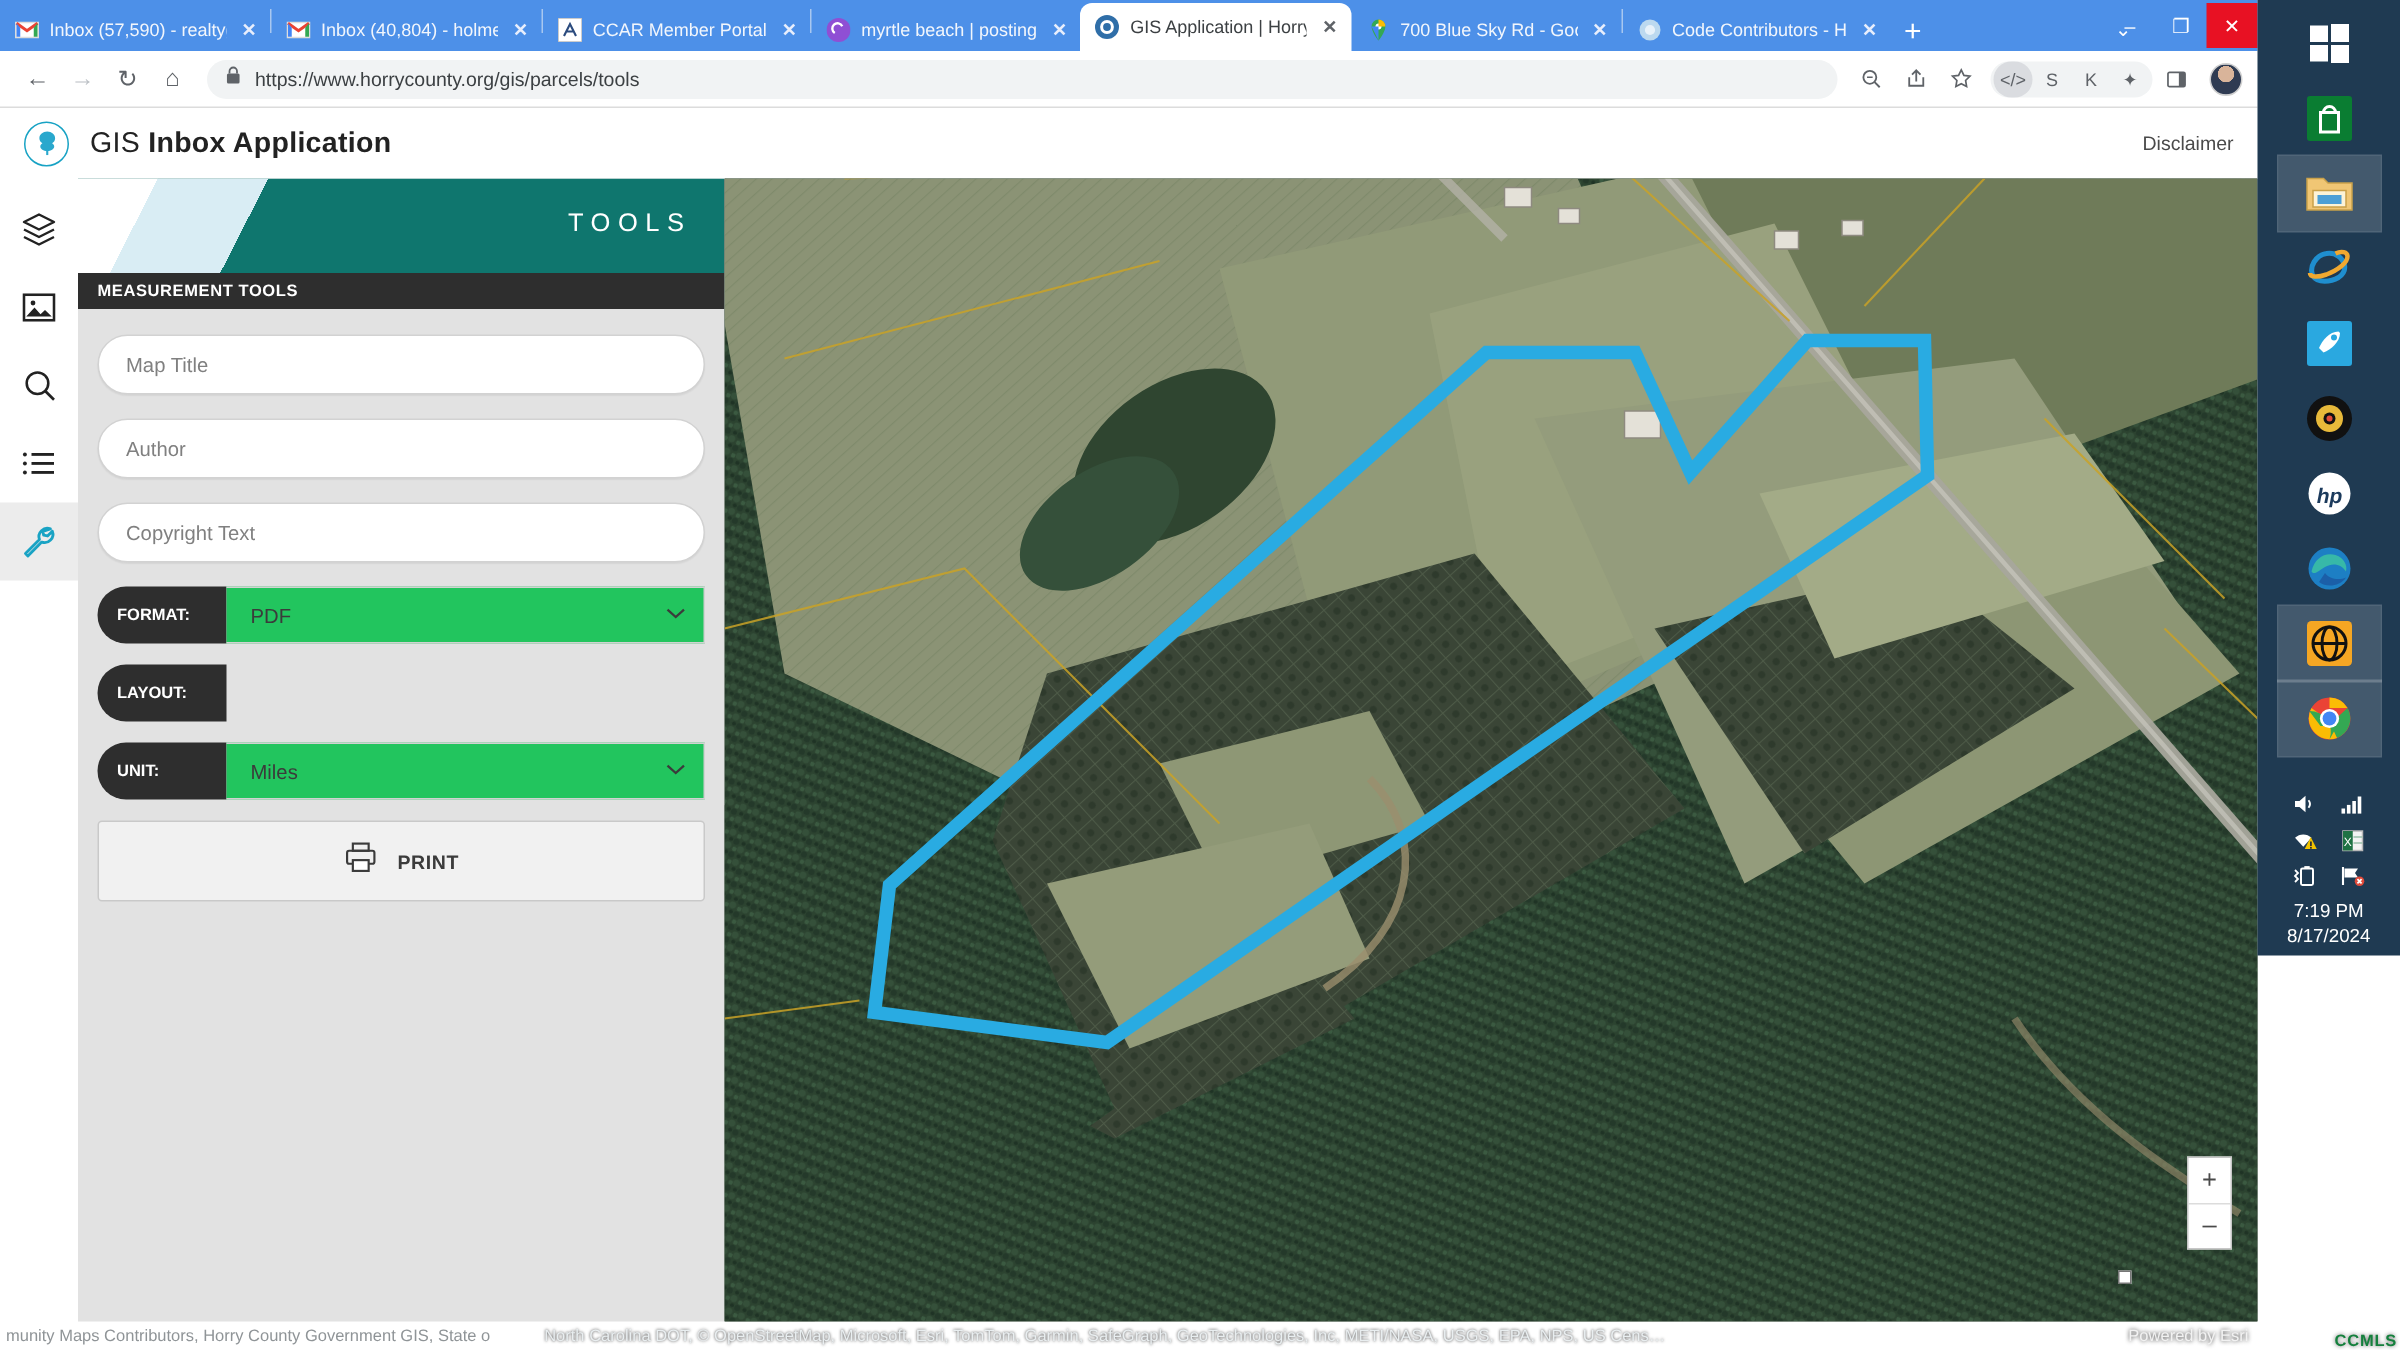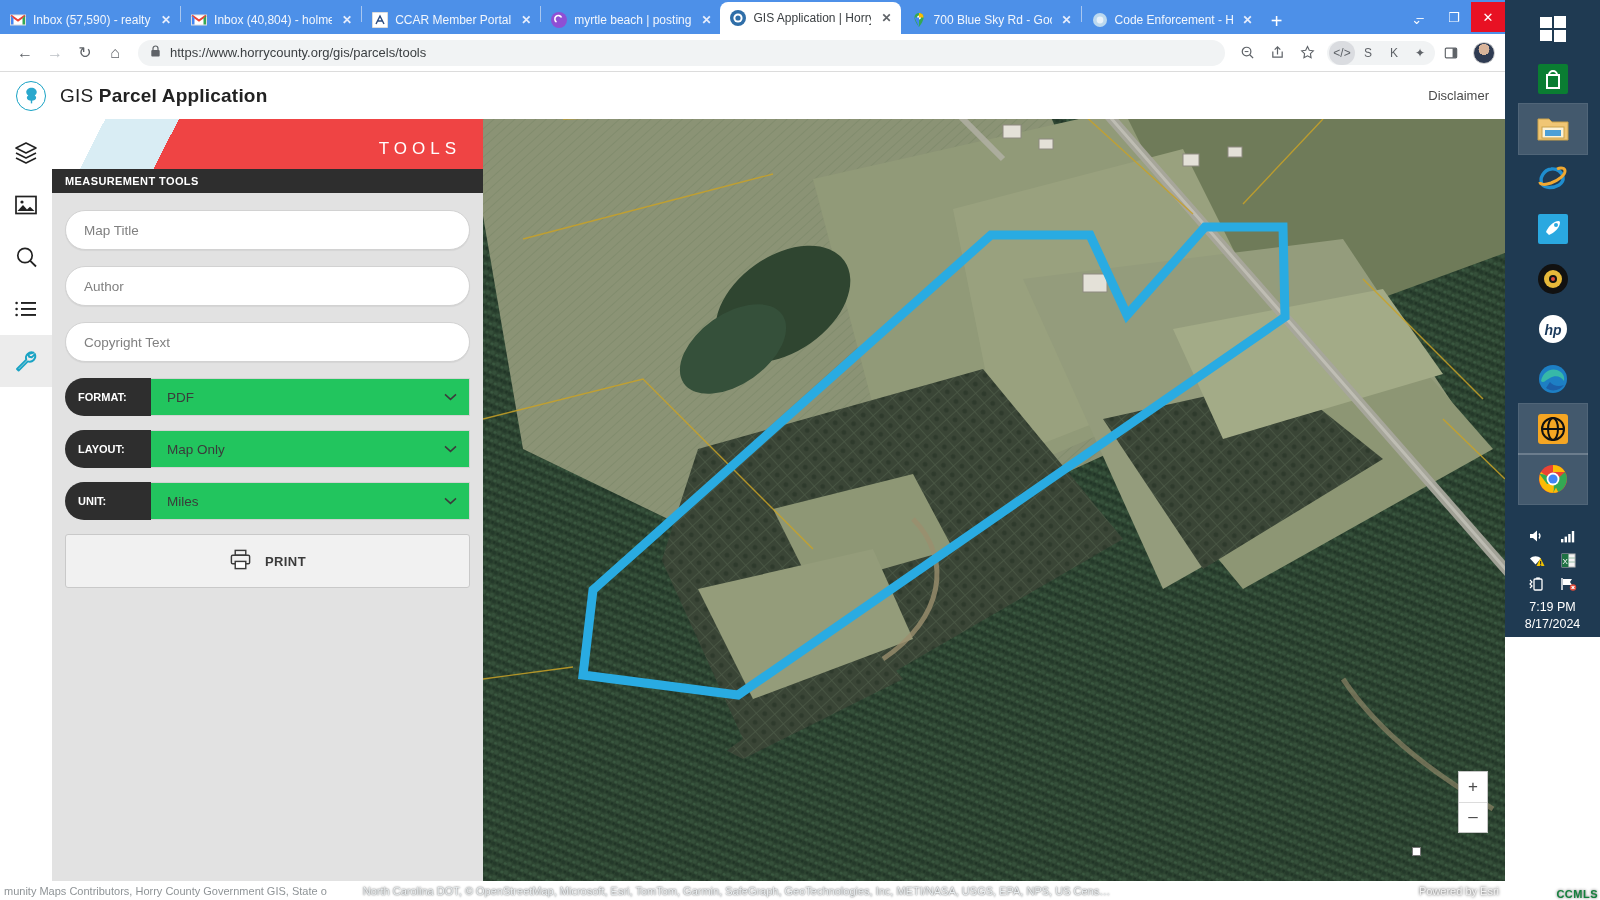--- a/index.html
+++ b/index.html
@@ -77,21 +77,21 @@
     position: absolute; left: 0; top: 119px; width: 52px; height: 762px;
     background: #fff; padding-top: 8px; display: flex; flex-direction: column; align-items: center;
   }
   .rail-item { width: 52px; height: 52px; display: flex; align-items: center; justify-content: center; }
   .rail-item.active { background: #ececec; }
 
   .panel {
     position: absolute; left: 52px; top: 119px; width: 431px; height: 762px;
     background: #e2e2e2; overflow: hidden;
   }
-  .panel-banner { position: relative; height: 50px; background: #ef4444; overflow: hidden; }
+  .panel-banner { position: relative; height: 63px; background: #0f766e; overflow: hidden; }
   .panel-banner .wedge {
     position: absolute; left: -6px; top: -4px; width: 270px; height: 72px;
     background: linear-gradient(117deg, #ffffff 0 20%, #d9edf4 20% 44%, rgba(255,255,255,0) 44%);
   }
   .panel-banner .btitle {
     position: absolute; right: 22px; top: 20px; color: #fff; font-size: 17px;
     letter-spacing: 5px; font-weight: 400;
   }
   .sect-head {
     background: #2e2e2e; color: #fff; font-size: 11px; font-weight: 700;
@@ -237,21 +237,21 @@
             </svg></span>
           <span class="tab-title">700 Blue Sky Rd - Goo</span>
           <span class="tab-close">✕</span>
         </div>
         <div class="tab-sep"></div>
         <div class="tab">
           <span class="favicon"><svg viewBox="0 0 16 16" width="16" height="16">
               <circle cx="8" cy="8" r="7" fill="#bcd9ef"></circle>
               <circle cx="8" cy="8" r="3.4" fill="#e8f2fa"></circle>
             </svg></span>
-          <span class="tab-title">Code Enforcement - H</span>
+          <span class="tab-title">Code Contributors - H</span>
           <span class="tab-close">✕</span>
         </div>
       </div>
     <div class="newtab">+</div>
     <div style="margin-left:120px;color:#fff;font-size:13px;padding-bottom:7px;">⌄</div>
     <div class="winctl">
       <div class="wb">–</div>
       <div class="wb">❐</div>
       <div class="wb close">✕</div>
     </div>
@@ -307,21 +307,21 @@
   </div>
 
   <div class="apphead">
     <div class="logo">
       <svg width="21" height="21" viewBox="0 0 24 24">
         <path d="M12 3c3.3 0 6 2.3 6 5.1 0 1.6-.9 3-2.3 3.9 1 .6 1.6 1.5 1.6 2.5 0 1.9-2.4 3.5-5.3 3.5s-5.3-1.6-5.3-3.5c0-1 .6-1.9 1.6-2.5C6.9 11.1 6 9.7 6 8.1 6 5.3 8.7 3 12 3z" fill="#2aa8cd"></path>
         <rect x="11.2" y="16" width="1.6" height="5" fill="#2aa8cd"></rect>
       </svg>
     </div>
     <div class="apptitle">
-      <span>GIS </span><b>Parcel Application</b>
+      <span>GIS </span><b>Inbox Application</b>
     </div>
     <div class="disclaimer">Disclaimer</div>
   </div>
 
   <div class="railbar">
     <div class="rail-item">
       <svg width="26" height="26" viewBox="0 0 26 26">
           <path d="M13 3l10 5-10 5L3 8z" fill="none" stroke="#222" stroke-width="1.6" stroke-linejoin="round"></path>
           <path d="M3 13l10 5 10-5" fill="none" stroke="#222" stroke-width="1.6" stroke-linejoin="round"></path>
           <path d="M3 18l10 5 10-5" fill="none" stroke="#222" stroke-width="1.6" stroke-linejoin="round"></path>
@@ -376,28 +376,20 @@
           <span class="sval">PDF</span>
           <span class="chev">
             <svg width="13" height="8" viewBox="0 0 13 8">
                 <path d="M1 1.4l5.5 5 5.5-5" fill="none" stroke="#3b3b3b" stroke-width="1.5"></path>
               </svg>
           </span>
         </div>
       </div>
       <div class="selrow">
         <div class="slabel">LAYOUT:</div>
-        <div class="sbox">
-          <span class="sval">Map Only</span>
-          <span class="chev">
-            <svg width="13" height="8" viewBox="0 0 13 8">
-                <path d="M1 1.4l5.5 5 5.5-5" fill="none" stroke="#3b3b3b" stroke-width="1.5"></path>
-              </svg>
-          </span>
-        </div>
       </div>
       <div class="selrow">
         <div class="slabel">UNIT:</div>
         <div class="sbox">
           <span class="sval">Miles</span>
           <span class="chev">
             <svg width="13" height="8" viewBox="0 0 13 8">
                 <path d="M1 1.4l5.5 5 5.5-5" fill="none" stroke="#3b3b3b" stroke-width="1.5"></path>
               </svg>
           </span>

